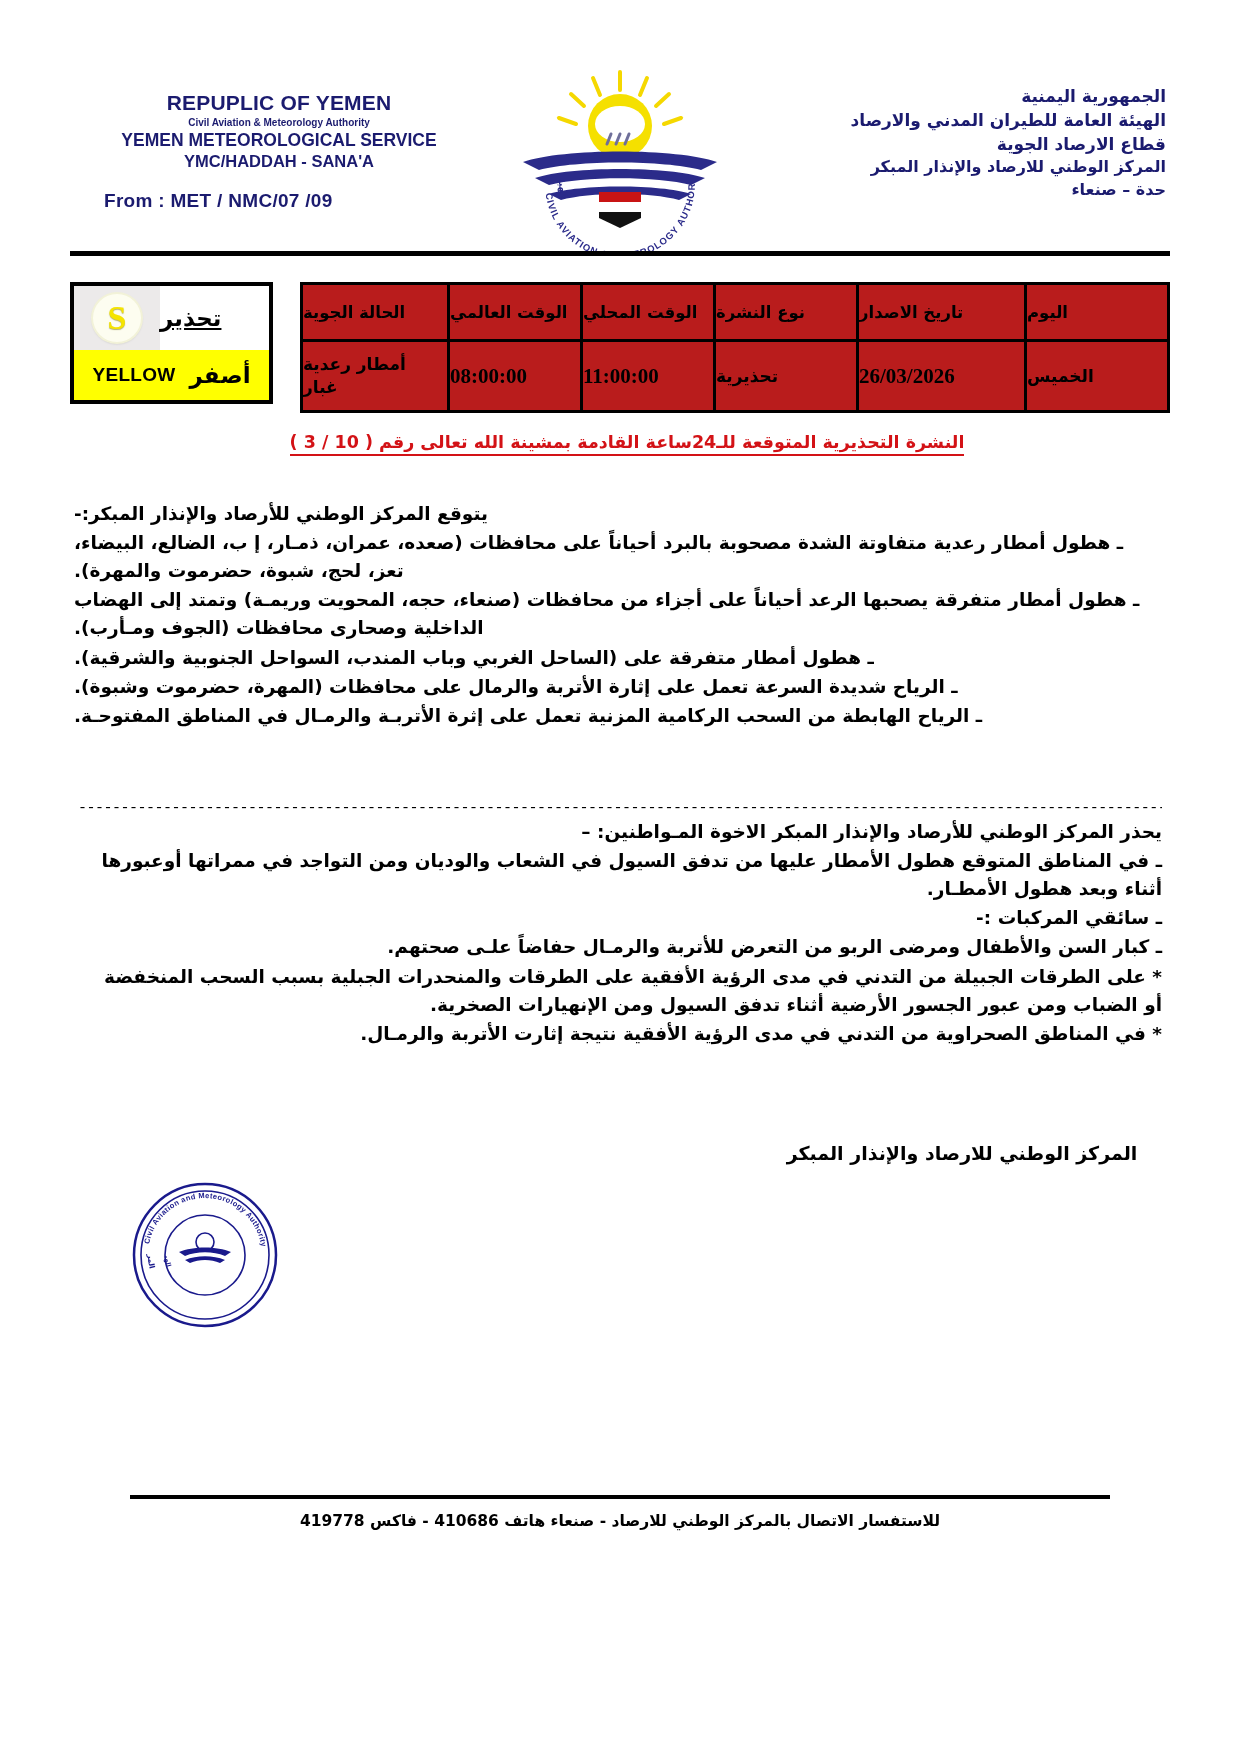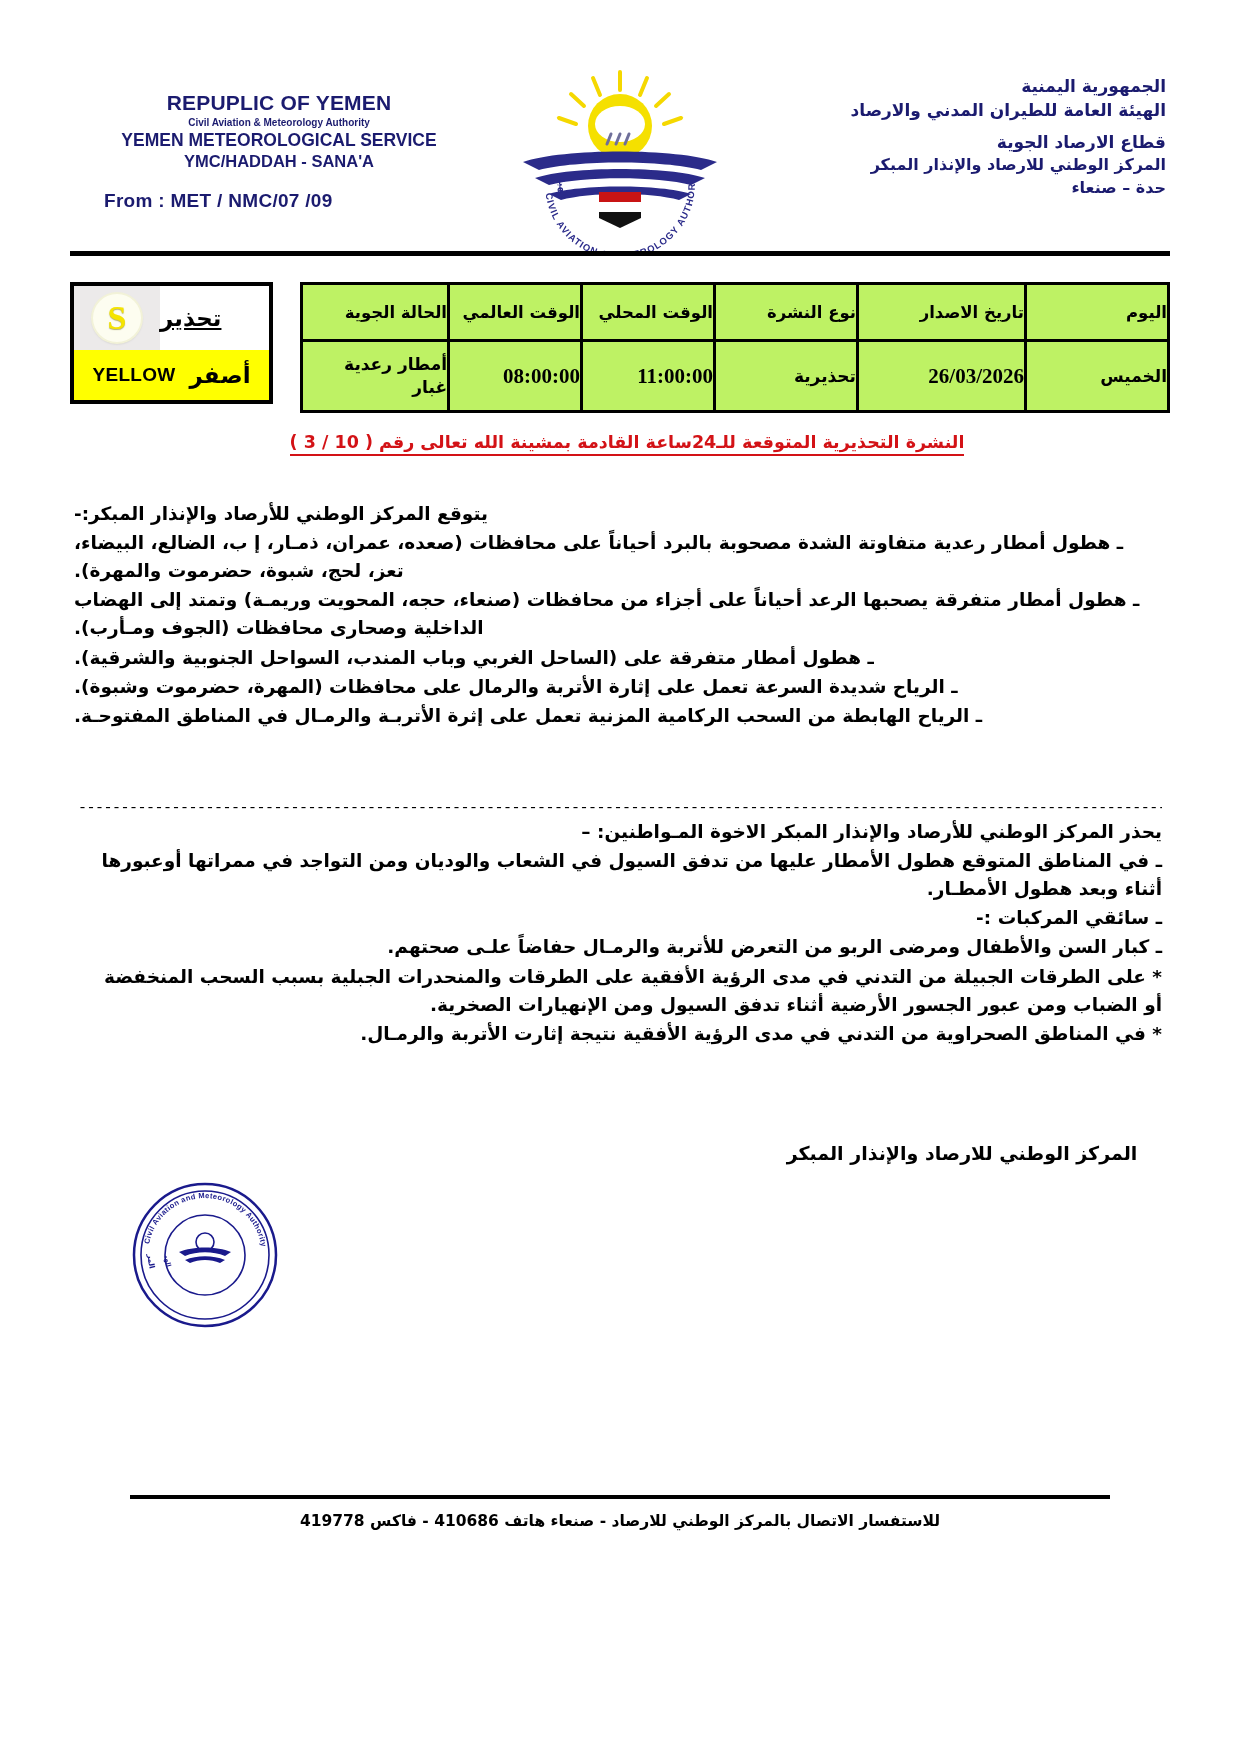--- a/index.html
+++ b/index.html
@@ -62,34 +62,34 @@
     top: 126px;
     font-size: 19px;
     font-weight: bold;
     color: #1b1b6f;
     letter-spacing: .3px;
   }
 
   .hdr-right {
     position: absolute;
     right: 0px;
-    top: 10px;
+    top: 20px;
     width: 420px;
     text-align: right;
     direction: rtl;
     color: #1b1b6f;
     font-family: "DejaVu Sans", sans-serif;
   }
   .hdr-right div {
     font-weight: bold;
     line-height: 1.42;
   }
   .hdr-right .r1 { font-size: 17px; }
   .hdr-right .r2 { font-size: 17px; }
-  .hdr-right .r3 { font-size: 17px; margin-top: 8px; }
+  .hdr-right .r3 { font-size: 17px; }
   .hdr-right .r4 { font-size: 16px; }
   .hdr-right .r5 { font-size: 16px; }
 
   
   .logo {
     position: absolute;
     left: 50%;
     transform: translateX(-50%);
     top: 0px;
     width: 230px;
@@ -187,22 +187,22 @@
     position: absolute;
     right: 0;
     top: 0;
     width: 870px;
     border-collapse: collapse;
     direction: rtl;
     table-layout: fixed;
   }
   table.wx th, table.wx td {
     border: 3px solid #000;
-    background: #bef264;
-    text-align: right;
+    background: #b91c1c;
+    text-align: left;
     font-family: "DejaVu Sans", sans-serif;
     font-weight: bold;
     padding: 0;
   }
   table.wx th {
     height: 54px;
     font-size: 16.5px;
   }
   table.wx td {
     height: 68px;

